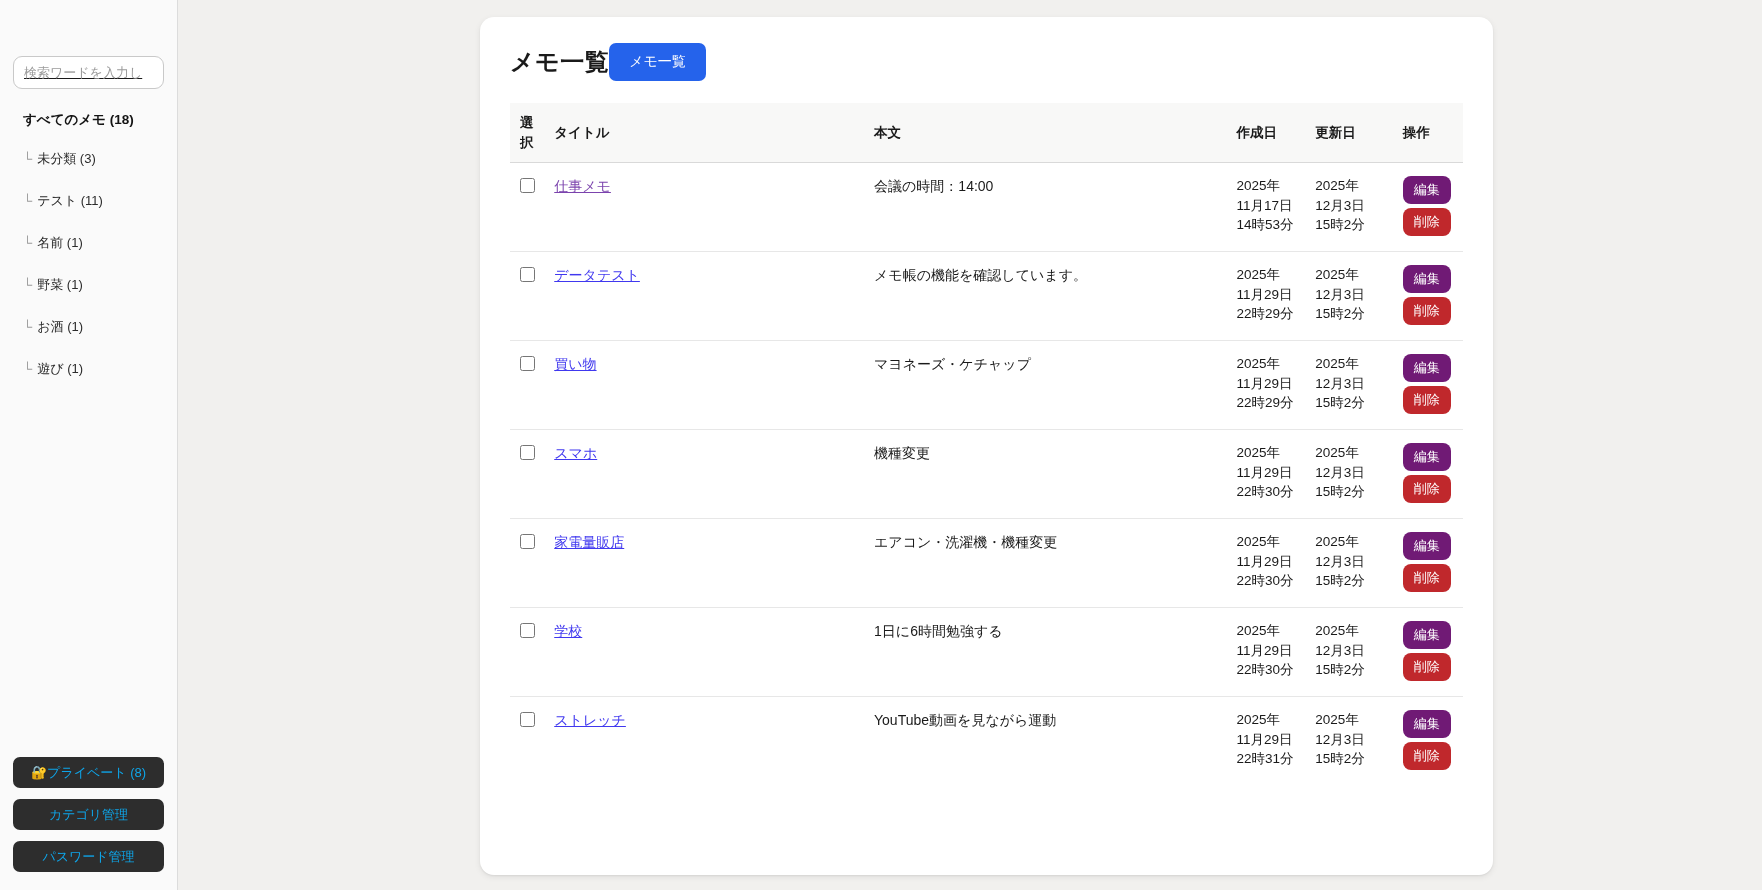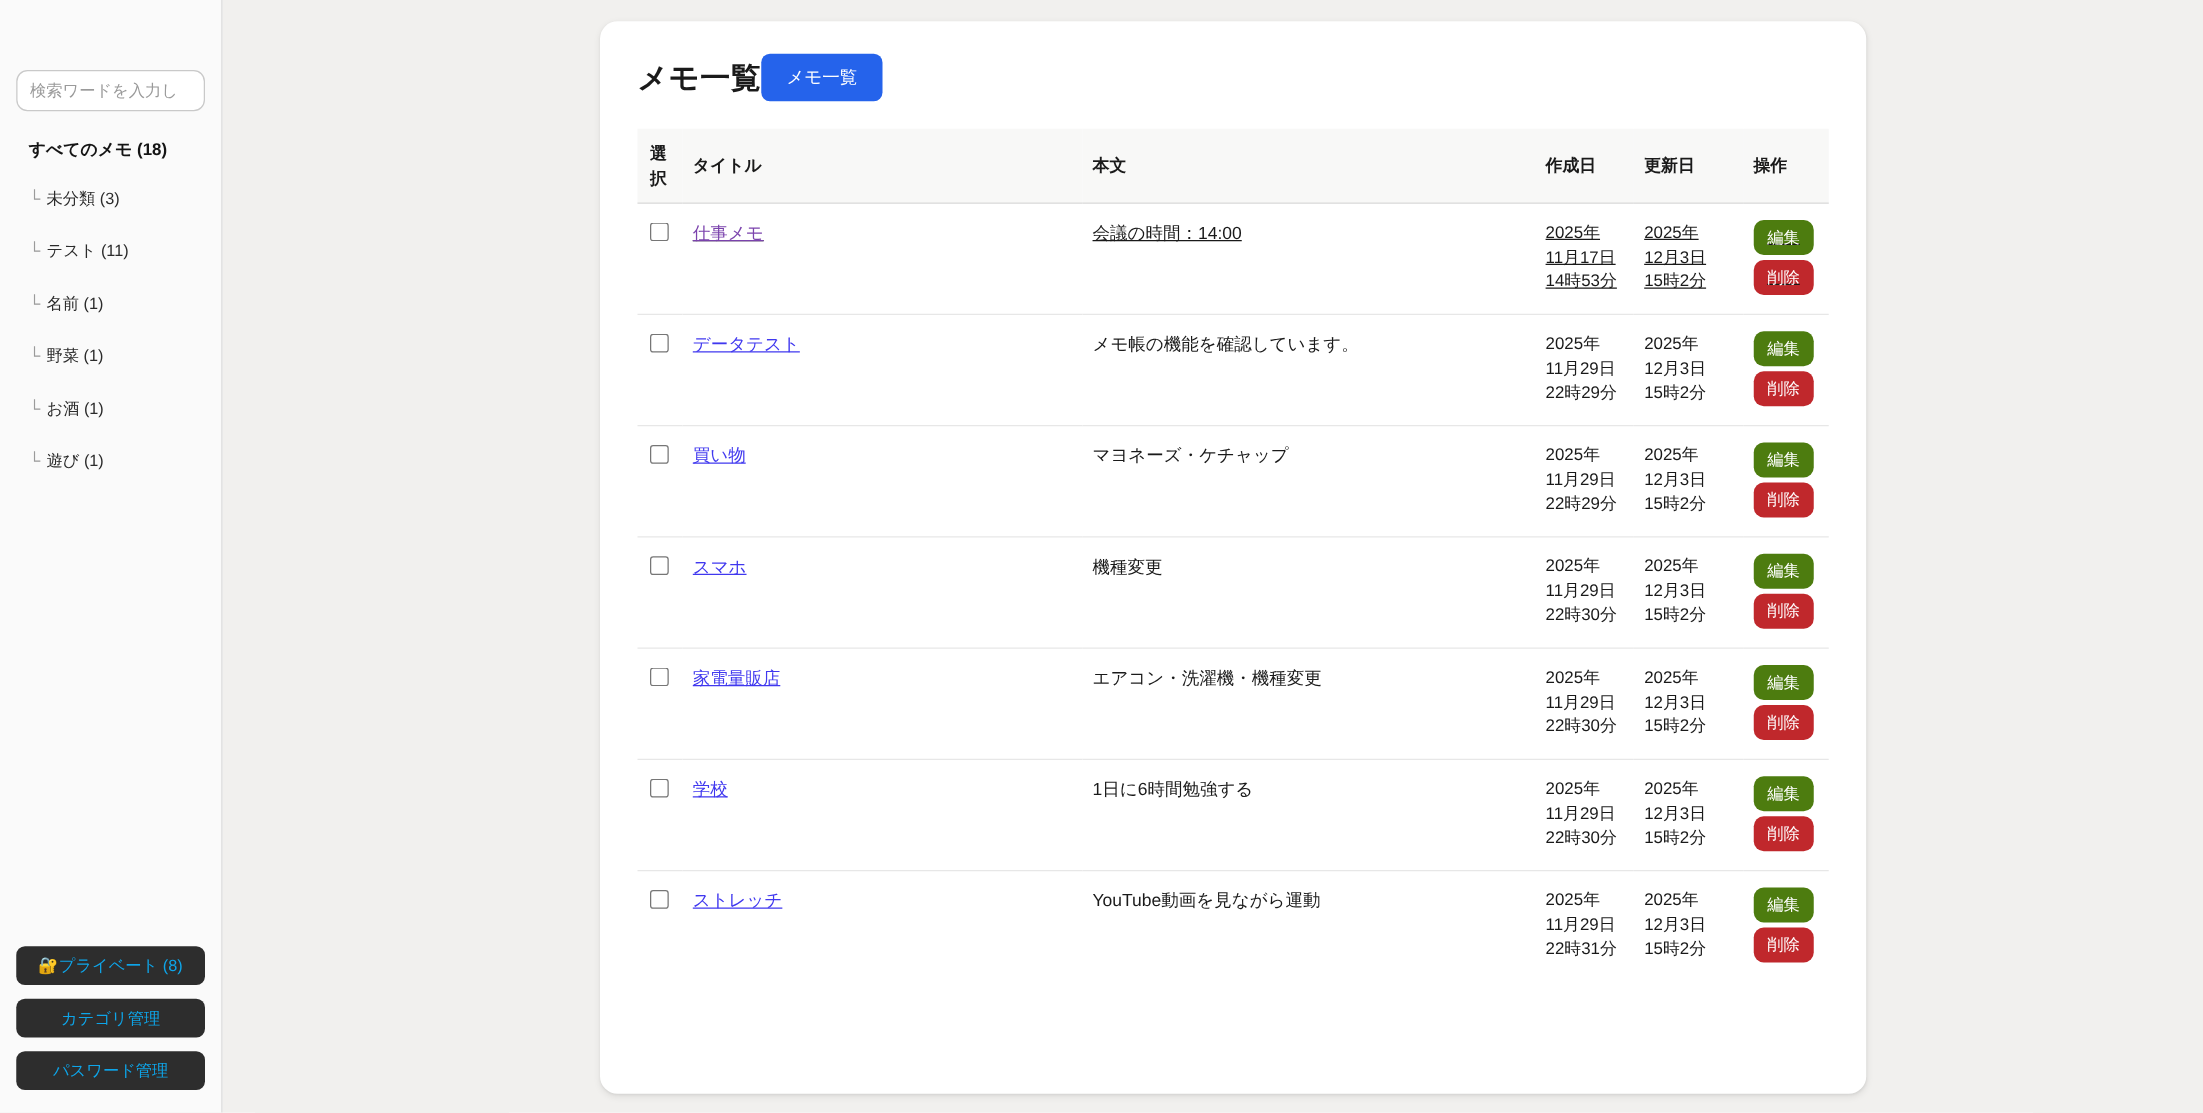--- a/index.html
+++ b/index.html
@@ -18,20 +18,21 @@
     border-right: 1px solid #dcdcdc;
     display: flex; flex-direction: column;
     padding: 56px 13px 18px 13px;
   }
   .search-input {
     width: 100%; height: 33px;
     border: 1px solid #c9c9c9; border-radius: 9px;
     background: #fff; font-size: 13px; padding: 0 10px;
     color: #1a1a1a; outline: none;
     font-family: "Liberation Sans", sans-serif;
+    text-decoration: underline;
   }
   .search-input::placeholder { color: #9a9a9a; }
   .all-memos {
     margin-top: 22px;
     font-size: 13.5px; font-weight: 700; color: #141414;
     padding-left: 10px;
   }
   .cat-list { list-style: none; margin-top: 6px; }
   .cat-item {
     font-size: 13px; color: #2b2b2b;
@@ -76,37 +77,37 @@
   th.col-title  { width: 300px; }
   th.col-body   { width: 340px; }
   th.col-created{ width: 74px; }
   th.col-updated{ width: 82px; }
   th.col-actions{ width: 58px; }
   tbody td {
     border-top: 1px solid #e7e7e7;
     padding: 13px 8px 15px 8px;
     font-size: 14px; vertical-align: top; line-height: 1.45;
   }
-  tbody tr:first-child td { border-top: 1px solid #d9d9d9; text-decoration: underline; }
+  tbody tr:first-child td { border-top: 1px solid #d9d9d9; }
   td.cell-select { padding-left: 10px; }
   .row-checkbox {
     width: 15px; height: 15px; margin-top: 2px;
     accent-color: #2d2d2d; cursor: pointer;
   }
   .memo-link { color: var(--link, #4038ef); text-decoration: underline; cursor: pointer; }
   tr.visited .memo-link { color: var(--visited, #7b43ad); }
   td.cell-date { font-size: 13.5px; white-space: pre-line; }
   .mini-btn {
     display: block; width: 48px; height: 28px;
     border: none; border-radius: 8px;
     color: #fff; font-size: 13px;
     font-family: "Liberation Sans", sans-serif;
     cursor: pointer;
   }
-  .mini-btn.edit { background: #4d7c0f; }
+  .mini-btn.edit { background: #701a75; }
   .mini-btn.delete { background: var(--danger, #c0282c); margin-top: 4px; }
 </style>
 </head>
 <body>
 
 <aside class="sidebar">
   <input class="search-input" type="text" placeholder="検索ワードを入力し" style="">
   <div class="all-memos">すべてのメモ (18)</div>
   <ul class="cat-list">
   <li class="cat-item">

